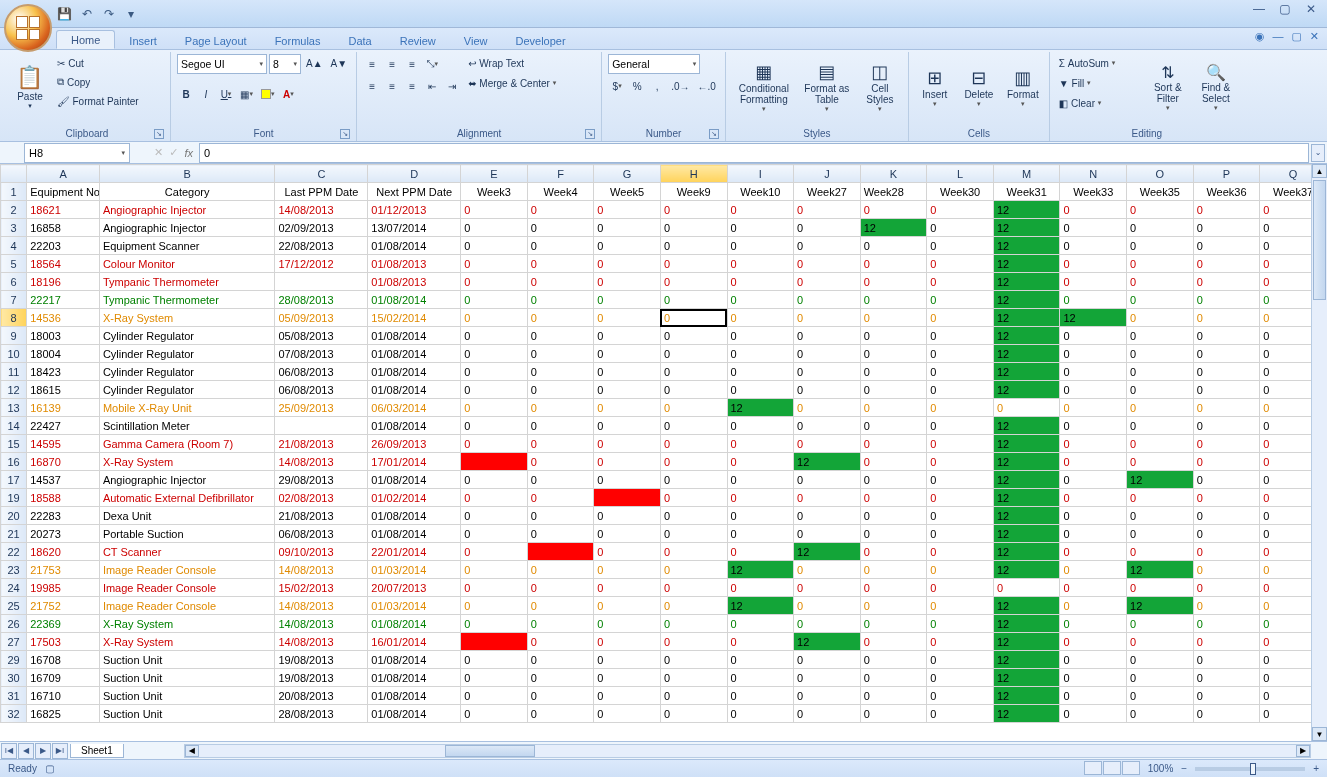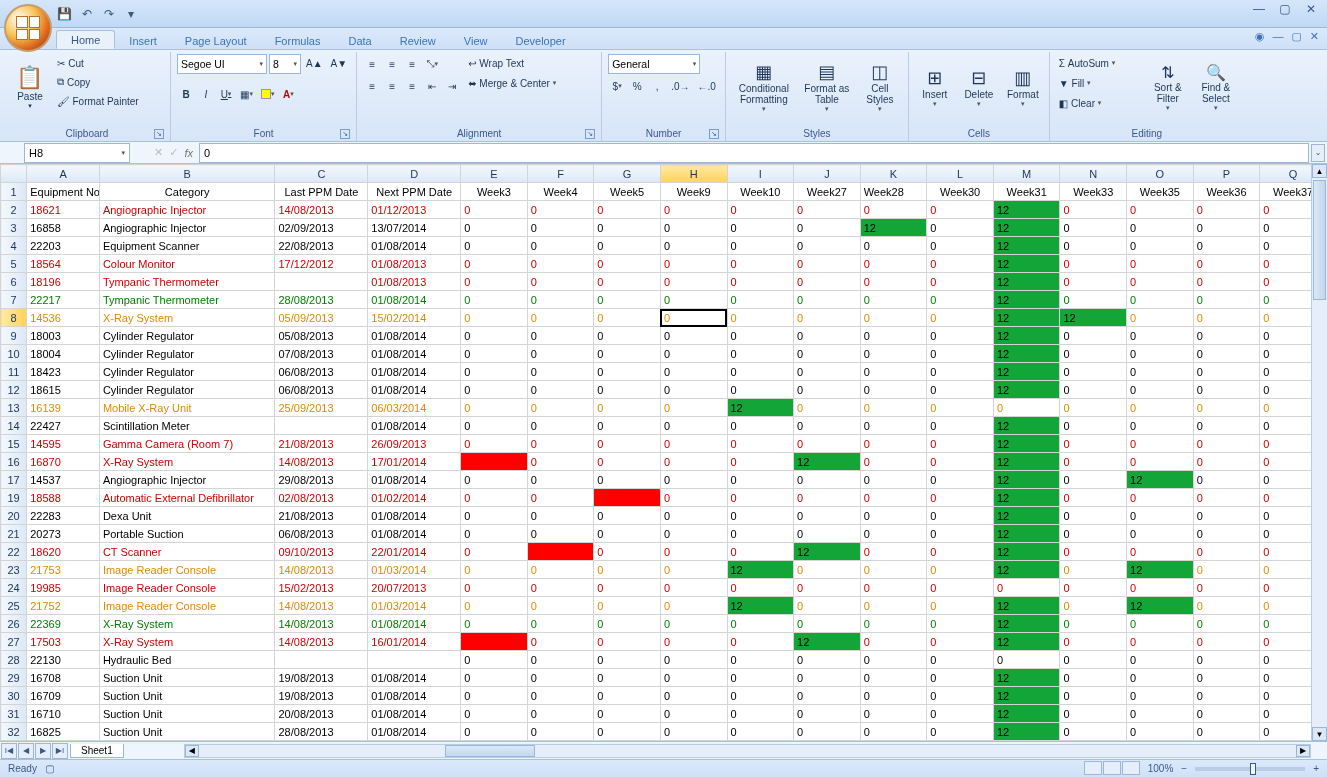--- a/index.html
+++ b/index.html
@@ -857,40 +857,20 @@
           <td class="green">12</td>
           <td class="">0</td>
           <td class="">0</td>
           <td class="green">12</td>
           <td class="">0</td>
           <td class="">0</td>
           <td class="">0</td>
           <td class="">0</td>
         </tr>
         <tr style="color:#000">
-          <td class="rowhdr" style="color:#1d3557">28</td>
-          <td class="">22130</td>
-          <td class="">Hydraulic Bed</td>
-          <td class=""></td>
-          <td class=""></td>
-          <td class="">0</td>
-          <td class="">0</td>
-          <td class="">0</td>
-          <td class="">0</td>
-          <td class="">0</td>
-          <td class="">0</td>
-          <td class="">0</td>
-          <td class="">0</td>
-          <td class="">0</td>
-          <td class="">0</td>
-          <td class="">0</td>
-          <td class="">0</td>
-          <td class="">0</td>
-        </tr>
-        <tr style="color:#000">
           <td class="rowhdr" style="color:#1d3557">29</td>
           <td class="">16708</td>
           <td class="">Suction Unit</td>
           <td class="">19/08/2013</td>
           <td class="">01/08/2014</td>
           <td class="">0</td>
           <td class="">0</td>
           <td class="">0</td>
           <td class="">0</td>
           <td class="">0</td>

